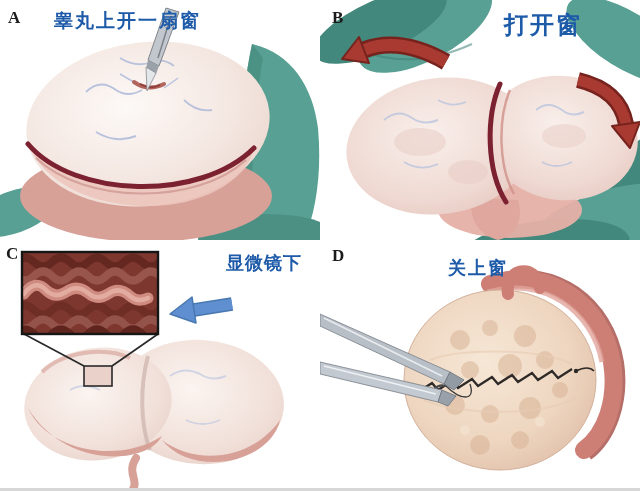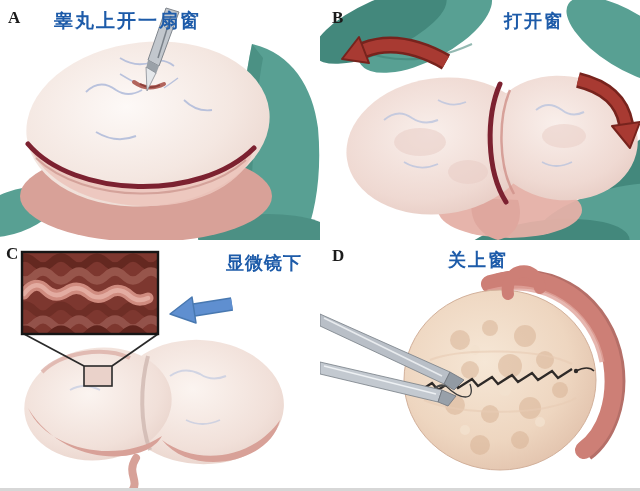--- a/index.html
+++ b/index.html
@@ -17,25 +17,25 @@
   *{box-sizing:border-box;margin:0;padding:0;}
   body{background:#ffffff;font-family:"Liberation Sans",sans-serif;}
   .figure{position:relative;width:640px;height:491px;background:#ffffff;overflow:hidden;}
   .panel{position:absolute;}
   .panel svg{position:absolute;left:0;top:0;width:100%;height:100%;display:block;}
   .letter{position:absolute;font-family:"Liberation Serif",serif;font-weight:700;font-size:17px;color:var(--letter-black);z-index:3;}
   .caption{position:absolute;font-weight:700;color:var(--caption-blue);letter-spacing:2px;white-space:nowrap;z-index:3;}
   #panel-a .letter{left:8px;top:8px;}
   #panel-a .caption{left:54px;top:8px;font-size:19px;}
   #panel-b .letter{left:12px;top:8px;}
-  #panel-b .caption{left:184px;top:9px;font-size:18px;}
+  #panel-b .caption{left:184px;top:9px;font-size:24px;}
   #panel-c .letter{left:6px;top:4px;}
   .caption-lines{position:absolute;left:226px;top:10px;color:var(--caption-blue);font-weight:700;font-size:18px;line-height:27px;letter-spacing:1px;z-index:3;white-space:nowrap;text-align:center;}
   #panel-d .letter{left:12px;top:6px;}
-  #panel-d .caption{left:128px;top:8px;font-size:18px;}
+  #panel-d .caption{left:128px;top:16px;font-size:18px;}
   .bottom-rule{position:absolute;left:0;right:0;bottom:0;height:3px;background:#d7d7d7;z-index:4;}
 </style>
 </head>
 <body>
 
 <div class="figure">
 
   <section class="panel" id="panel-a" style="left:0;top:0;width:320px;height:240px;">
     <svg viewBox="0 0 320 240">
       <defs>

